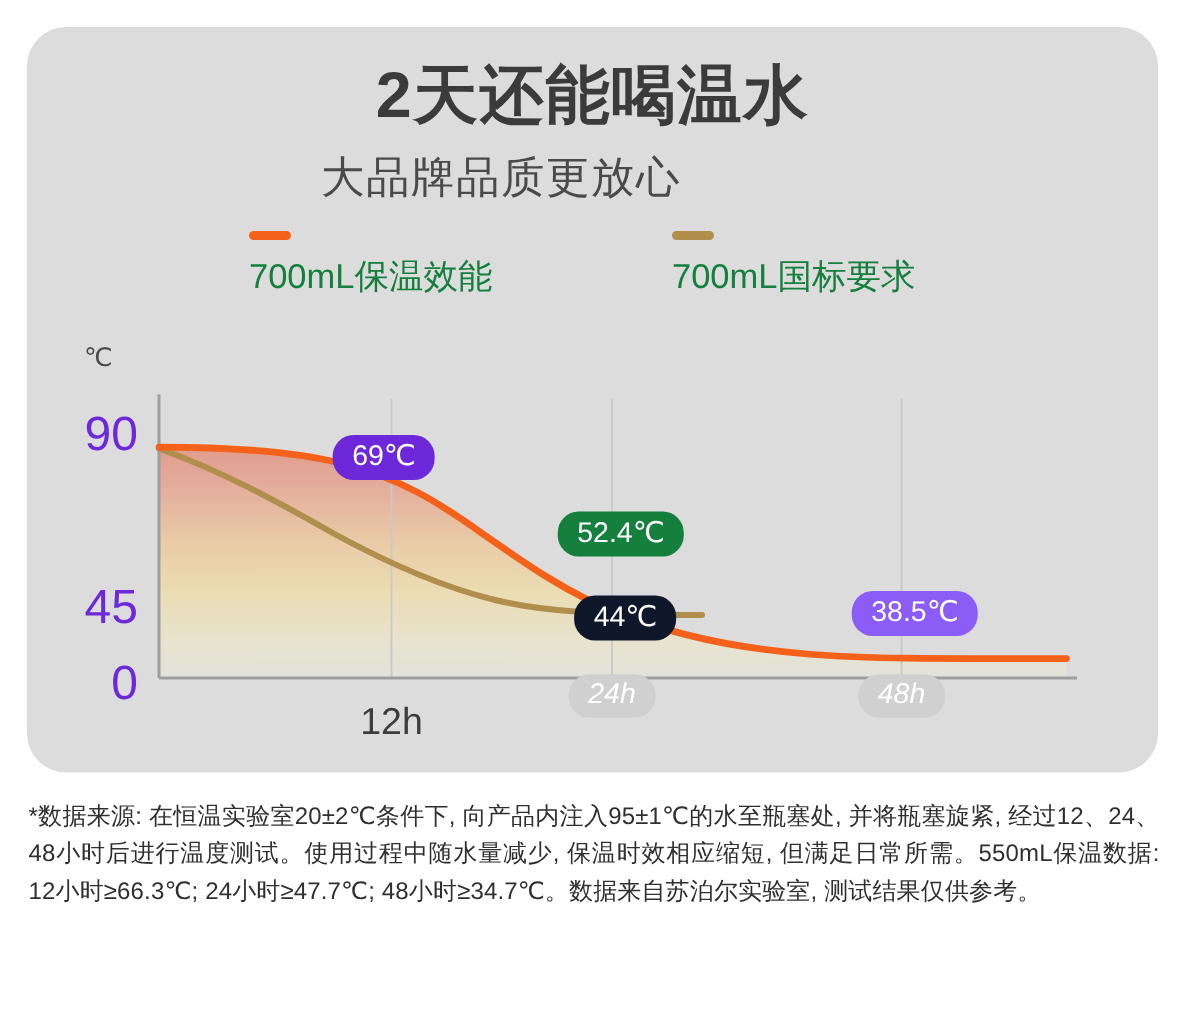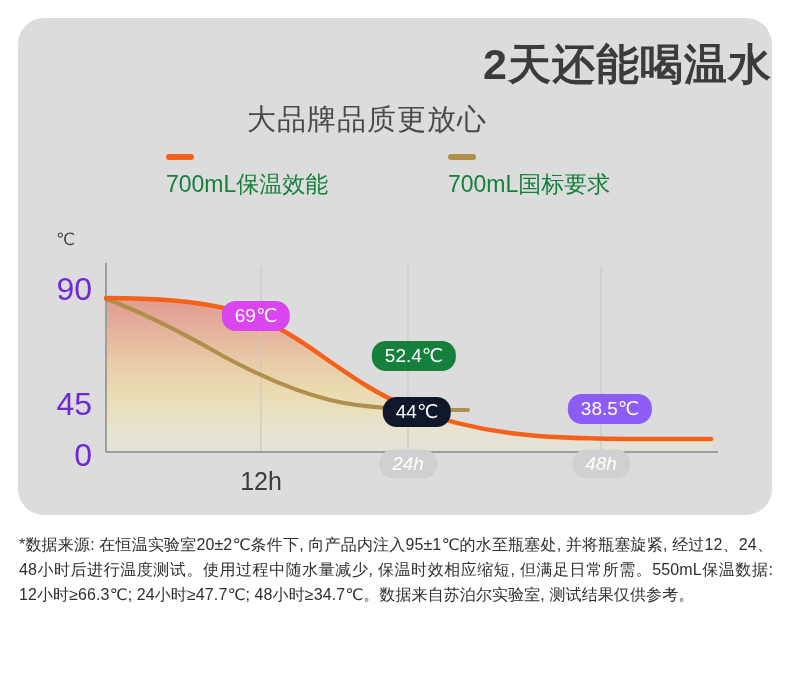--- a/index.html
+++ b/index.html
@@ -26,39 +26,38 @@
     border-radius: 26px;
     overflow: hidden;
   }
 
   
   #title {
     position: absolute;
     left: 0;
     top: 23px;
     width: 754px;
-    text-align: right;
+    text-align: center;
     font-size: 43px;
     font-weight: bold;
     color: #3b3b3b;
     letter-spacing: 1px;
     line-height: 1.1;
   }
   #subtitle {
     position: absolute;
     left: 0;
     top: 84px;
     width: 632px;
     text-align: center;
     font-size: 29px;
     font-weight: normal;
     color: #4a4a4a;
     letter-spacing: 1px;
     line-height: 1.2;
-    padding-left: 33px;
   }
 
   
   .legend-entry {
     position: absolute;
   }
   #legend-item-0 { left: 148px; top: 136px; }
   #legend-item-1 { left: 430px; top: 136px; }
   .legend-swatch {
     width: 28px;
@@ -211,21 +210,21 @@
       <div class="ytick" style="top:368px">45</div>
       <div class="ytick" style="top:419px">0</div>
     </div>
 
     <div id="xlabels">
       <div class="xlabel" style="left:243px;top:446px">12h</div>
       <div class="xlabel pill" style="left:390px;top:446px">24h</div>
       <div class="xlabel pill" style="left:583px;top:446px">48h</div>
     </div>
 
-    <div class="pill" style="left:238px;top:298px;background:#d946ef">69℃</div>
+    <div class="pill" style="left:238px;top:287px;background:#6d28d9">69℃</div>
     <div class="pill" style="left:396px;top:338px;background:#15803d">52.4℃</div>
     <div class="pill" style="left:399px;top:394px;background:#0f172a">44℃</div>
     <div class="pill" style="left:592px;top:391px;background:#8b5cf6">38.5℃</div>
 
   </div>
 </div>
 
 <div id="footnote">*数据来源: 在恒温实验室20±2℃条件下, 向产品内注入95±1℃的水至瓶塞处, 并将瓶塞旋紧, 经过12、24、48小时后进行温度测试。使用过程中随水量减少, 保温时效相应缩短, 但满足日常所需。550mL保温数据: 12小时≥66.3℃; 24小时≥47.7℃; 48小时≥34.7℃。数据来自苏泊尔实验室, 测试结果仅供参考。</div>
 
 </body></html>

